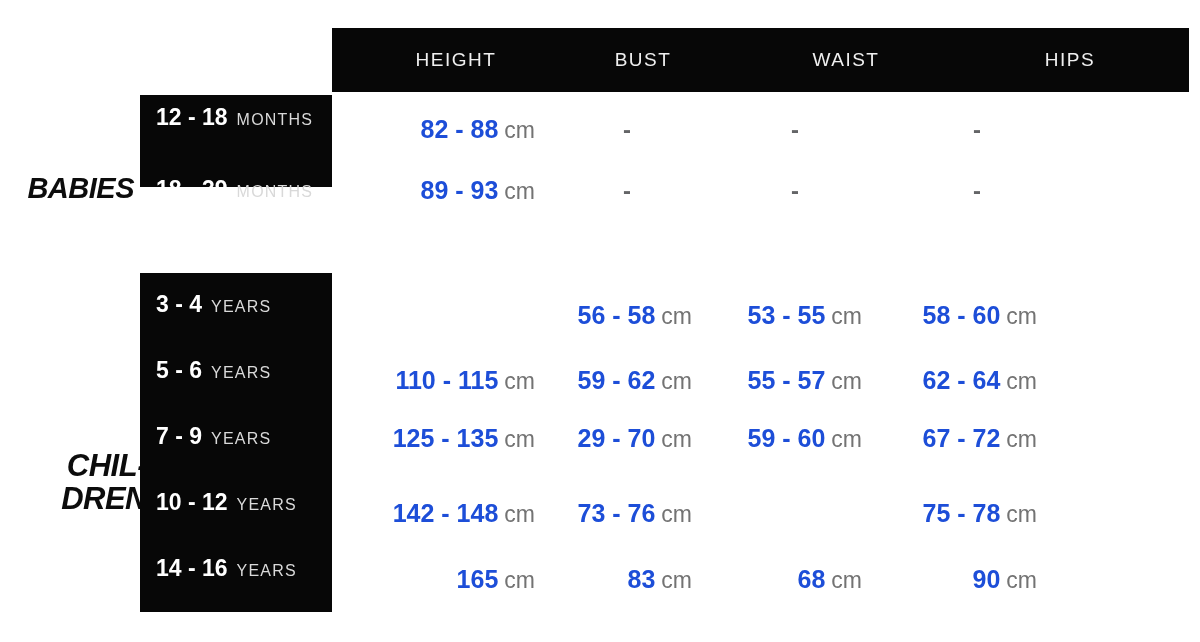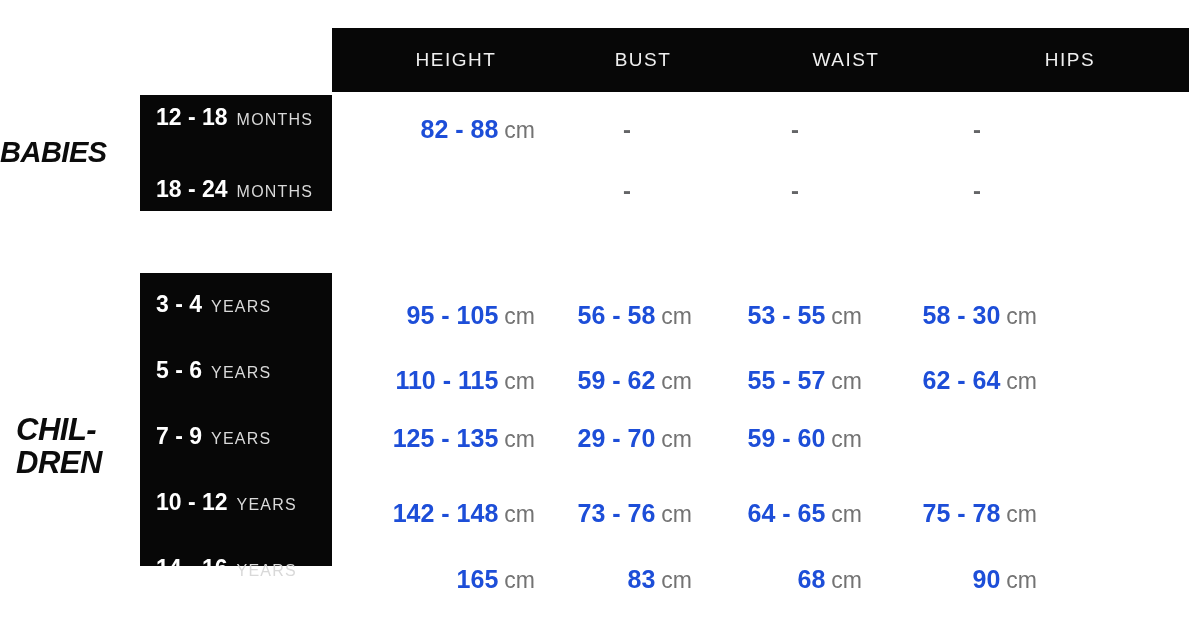--- a/index.html
+++ b/index.html
@@ -9,31 +9,31 @@
   }
   
   .header-band{position:absolute;left:332px;top:28px;width:857px;height:64px;background:#070707;}
   .hcol{
     position:absolute;top:50%;transform:translate(-50%,-50%);
     color:#efefef;font-size:19px;letter-spacing:1.5px;white-space:nowrap;
   }
   .hc1{left:124px}.hc2{left:311px}.hc3{left:514px}.hc4{left:738px}
   
   .agebox{position:absolute;left:140px;width:192px;background:#070707;}
-  .babies-box{top:95px;height:116px;}
-  .children-box{top:273px;height:293px;}
+  .babies-box{top:95px;height:92px;}
+  .children-box{top:273px;height:339px;}
   .box-row{position:absolute;left:16px;transform:translateY(-50%);white-space:nowrap;}
   .rb1{top:22px}.rb2{top:94px}
   .rc1{top:31px}.rc2{top:97px}.rc3{top:163px}.rc4{top:229px}.rc5{top:295px}
   .age{color:#ffffff;font-size:23px;font-weight:bold;}
   .age-unit{color:#d9d9d9;font-size:16px;letter-spacing:1.2px;margin-left:9px;}
   
   .side-label{
-    position:absolute;left:0;transform:translateY(-50%);
-    font-weight:bold;font-style:italic;color:#0c0c0c;white-space:nowrap;
+    position:absolute;left:0;text-align:right;transform:translateY(-50%);
+    font-weight:bold;font-style:italic;color:#0c0c0c;white-space:nowrap;margin-top:36px;
   }
   .babies-label{width:134px;top:152px;font-size:29px;letter-spacing:-0.5px;}
   .children-label{width:131px;top:446px;font-size:31px;line-height:33px;letter-spacing:-0.5px;padding-left:16px;}
   .children-label span{display:block;}
   
   .val{position:absolute;transform:translateY(-50%);white-space:nowrap;text-align:right;}
   .num{color:#1d4ed8;font-size:25px;font-weight:bold;}
   .unit{color:#737373;font-size:23px;margin-left:6px;}
   .vc-h{right:665px}.vc-b{right:508px}.vc-w{right:338px}.vc-hip{right:163px}
   .vrb1{top:129px}.vrb2{top:190px}
@@ -62,21 +62,21 @@
   <div class="side-label children-label">
     <span>CHIL-</span>
     <span>DREN</span>
   </div>
 
   <div class="agebox babies-box">
     <div class="box-row rb1">
       <span class="age">12 - 18</span><span class="age-unit">MONTHS</span>
     </div>
     <div class="box-row rb2">
-      <span class="age">18 - 24</span><span class="age-unit">MONTHS</span>
+      <span class="age">18 - 39</span><span class="age-unit">MONTHS</span>
     </div>
   </div>
 
   <div class="agebox children-box">
     <div class="box-row rc1">
       <span class="age">3 - 4</span><span class="age-unit">YEARS</span>
     </div>
     <div class="box-row rc2">
       <span class="age">5 - 6</span><span class="age-unit">YEARS</span>
     </div>
@@ -87,38 +87,38 @@
       <span class="age">10 - 12</span><span class="age-unit">YEARS</span>
     </div>
     <div class="box-row rc5">
       <span class="age">14 - 16</span><span class="age-unit">YEARS</span>
     </div>
   </div>
 
   <div class="val vc-h vrb1">
     <span class="num">82 - 88</span><span class="unit">cm</span>
   </div>
+  <div class="val vc-h vrb2">
+    <span class="num">89 - 93</span><span class="unit">cm</span>
+  </div>
   <span class="dash dx-b dr1">-</span>
   <span class="dash dx-w dr1">-</span>
   <span class="dash dx-hip dr1">-</span>
   <span class="dash dx-b dr2">-</span>
   <span class="dash dx-w dr2">-</span>
   <span class="dash dx-hip dr2">-</span>
 
-  <div class="val vc-h vrc1">
-    <span class="num">95 - 105</span><span class="unit">cm</span>
-  </div>
   <div class="val vc-b vrc1">
     <span class="num">56 - 58</span><span class="unit">cm</span>
   </div>
   <div class="val vc-w vrc1">
     <span class="num">53 - 55</span><span class="unit">cm</span>
   </div>
   <div class="val vc-hip vrc1">
-    <span class="num">58 - 30</span><span class="unit">cm</span>
+    <span class="num">58 - 60</span><span class="unit">cm</span>
   </div>
 
   <div class="val vc-h vrc2">
     <span class="num">110 - 115</span><span class="unit">cm</span>
   </div>
   <div class="val vc-b vrc2">
     <span class="num">59 - 62</span><span class="unit">cm</span>
   </div>
   <div class="val vc-w vrc2">
     <span class="num">55 - 57</span><span class="unit">cm</span>
@@ -129,29 +129,29 @@
 
   <div class="val vc-h vrc3">
     <span class="num">125 - 135</span><span class="unit">cm</span>
   </div>
   <div class="val vc-b vrc3">
     <span class="num">29 - 70</span><span class="unit">cm</span>
   </div>
   <div class="val vc-w vrc3">
     <span class="num">59 - 60</span><span class="unit">cm</span>
   </div>
+  <div class="val vc-hip vrc3">
+    <span class="num">67 - 72</span><span class="unit">cm</span>
+  </div>
 
   <div class="val vc-h vrc4">
     <span class="num">142 - 148</span><span class="unit">cm</span>
   </div>
   <div class="val vc-b vrc4">
     <span class="num">73 - 76</span><span class="unit">cm</span>
-  </div>
-  <div class="val vc-w vrc4">
-    <span class="num">64 - 65</span><span class="unit">cm</span>
   </div>
   <div class="val vc-hip vrc4">
     <span class="num">75 - 78</span><span class="unit">cm</span>
   </div>
 
   <div class="val vc-h vrc5">
     <span class="num">165</span><span class="unit">cm</span>
   </div>
   <div class="val vc-b vrc5">
     <span class="num">83</span><span class="unit">cm</span>

